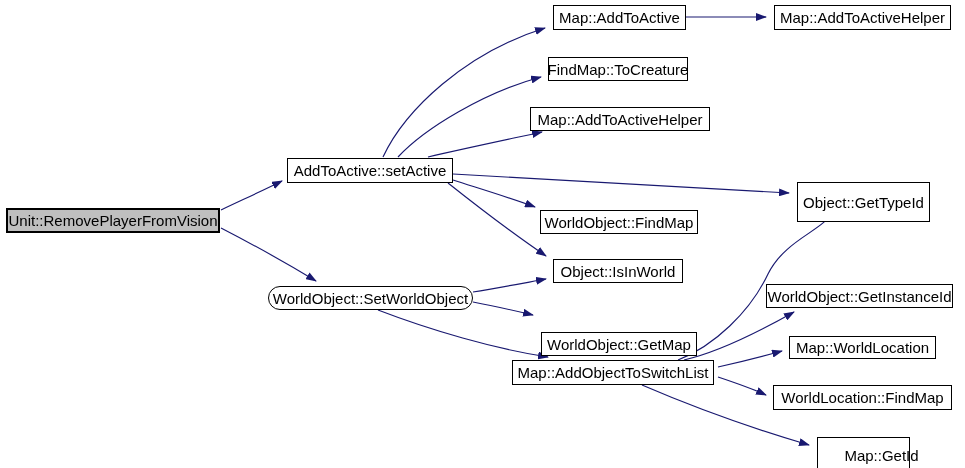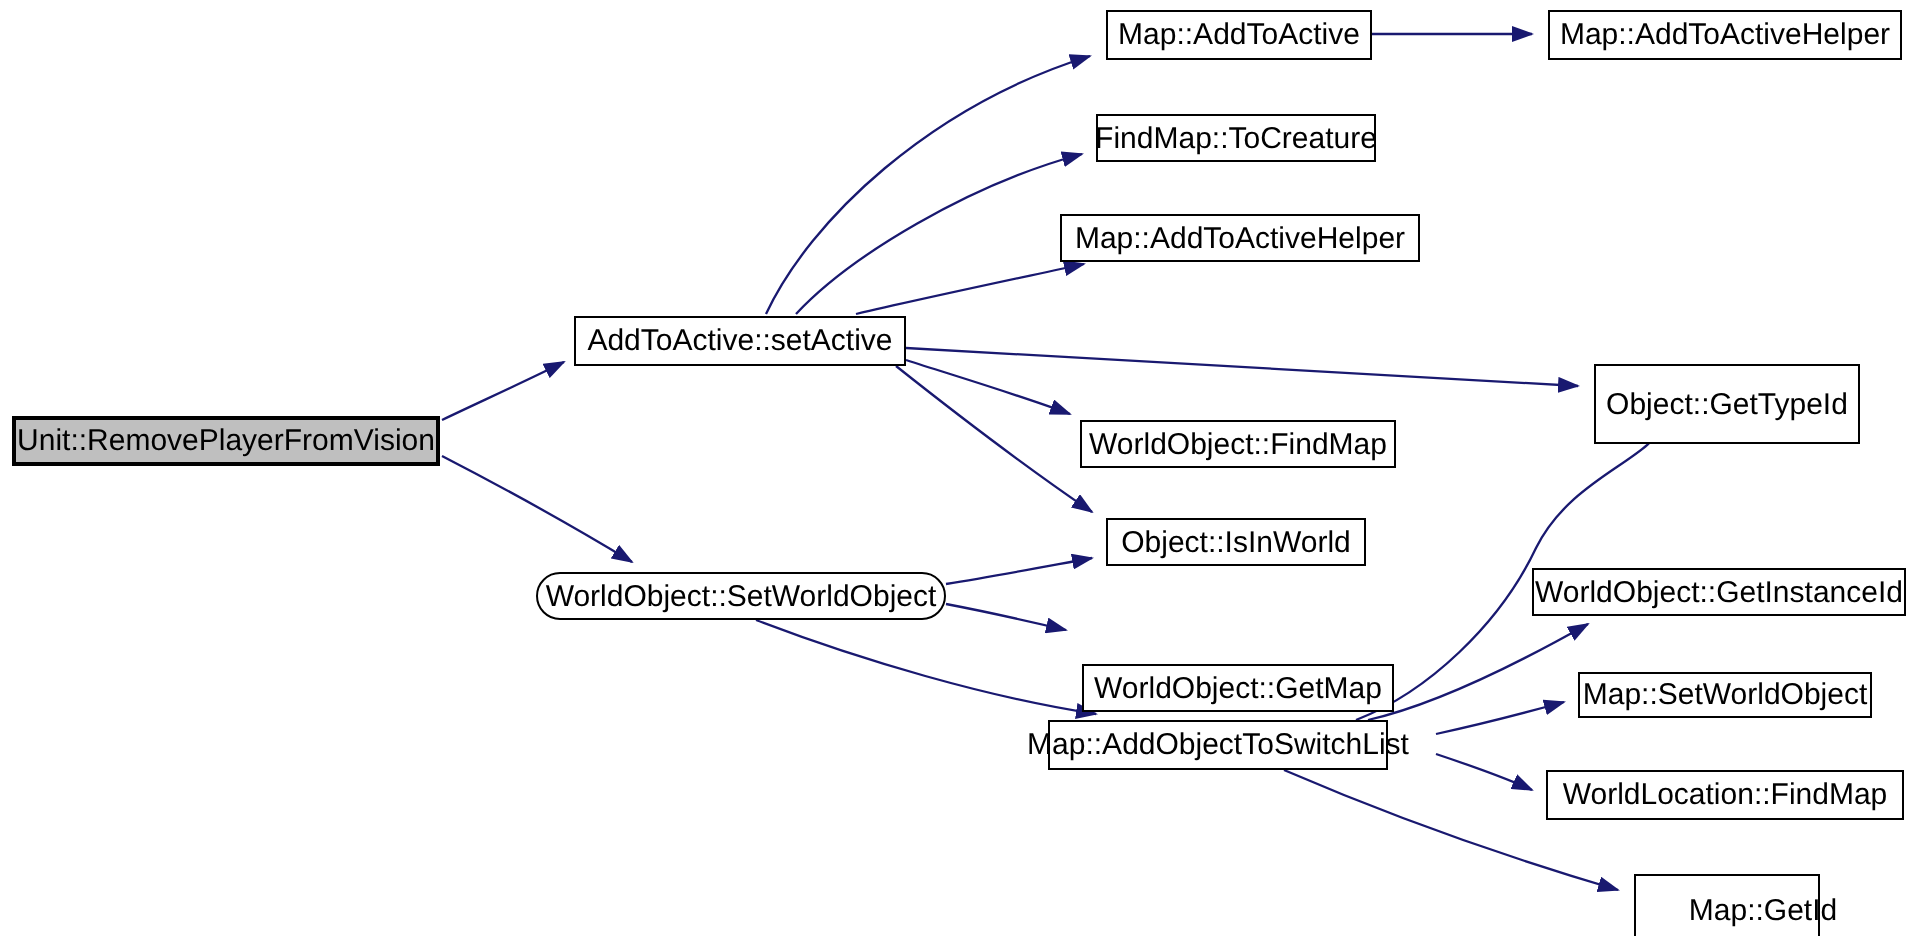--- a/index.html
+++ b/index.html
@@ -76,18 +76,18 @@
     <div class="node" style="left: 287px; top: 158px; width: 166px; height: 25px;">AddToActive::setActive</div>
     <div class="node" style="left: 268px; top: 286px; width: 205px; height: 24px; border-radius: 12px;">WorldObject::SetWorldObject</div>
     <div class="node" style="left: 553px; top: 5px; width: 133px; height: 25px;">Map::AddToActive</div>
     <div class="node" style="left: 774px; top: 5px; width: 177px; height: 25px;">Map::AddToActiveHelper</div>
     <div class="node" style="left: 548px; top: 57px; width: 140px; height: 24px;">FindMap::ToCreature</div>
     <div class="node" style="left: 530px; top: 107px; width: 180px; height: 24px;">Map::AddToActiveHelper</div>
     <div class="node" style="left: 797px; top: 182px; width: 133px; height: 40px;">Object::GetTypeId</div>
     <div class="node" style="left: 540px; top: 210px; width: 158px; height: 24px;">WorldObject::FindMap</div>
     <div class="node" style="left: 553px; top: 259px; width: 130px; height: 24px;">Object::IsInWorld</div>
     <div class="node" style="left: 541px; top: 308px; width: 156px; height: 24px; margin-top: 24px;">WorldObject::GetMap</div>
-    <div class="node" style="left: 524px; top: 360px; width: 170px; height: 25px;">Map::AddObjectToSwitchList</div>
+    <div class="node" style="left: 512px; top: 360px; width: 202px; height: 25px;">Map::AddObjectToSwitchList</div>
     <div class="node" style="left: 766px; top: 284px; width: 187px; height: 24px;">WorldObject::GetInstanceId</div>
-    <div class="node" style="left: 789px; top: 336px; width: 147px; height: 23px;">Map::SetWorldObject</div>
+    <div class="node" style="left: 789px; top: 336px; width: 147px; height: 23px;">Map::WorldLocation</div>
     <div class="node" style="left: 773px; top: 385px; width: 179px; height: 25px;">WorldLocation::FindMap</div>
     <div class="node" style="left: 817px; top: 437px; width: 93px; height: 37px; padding-left: 36px;">Map::GetId</div>
   </div>
 
 </body></html>

